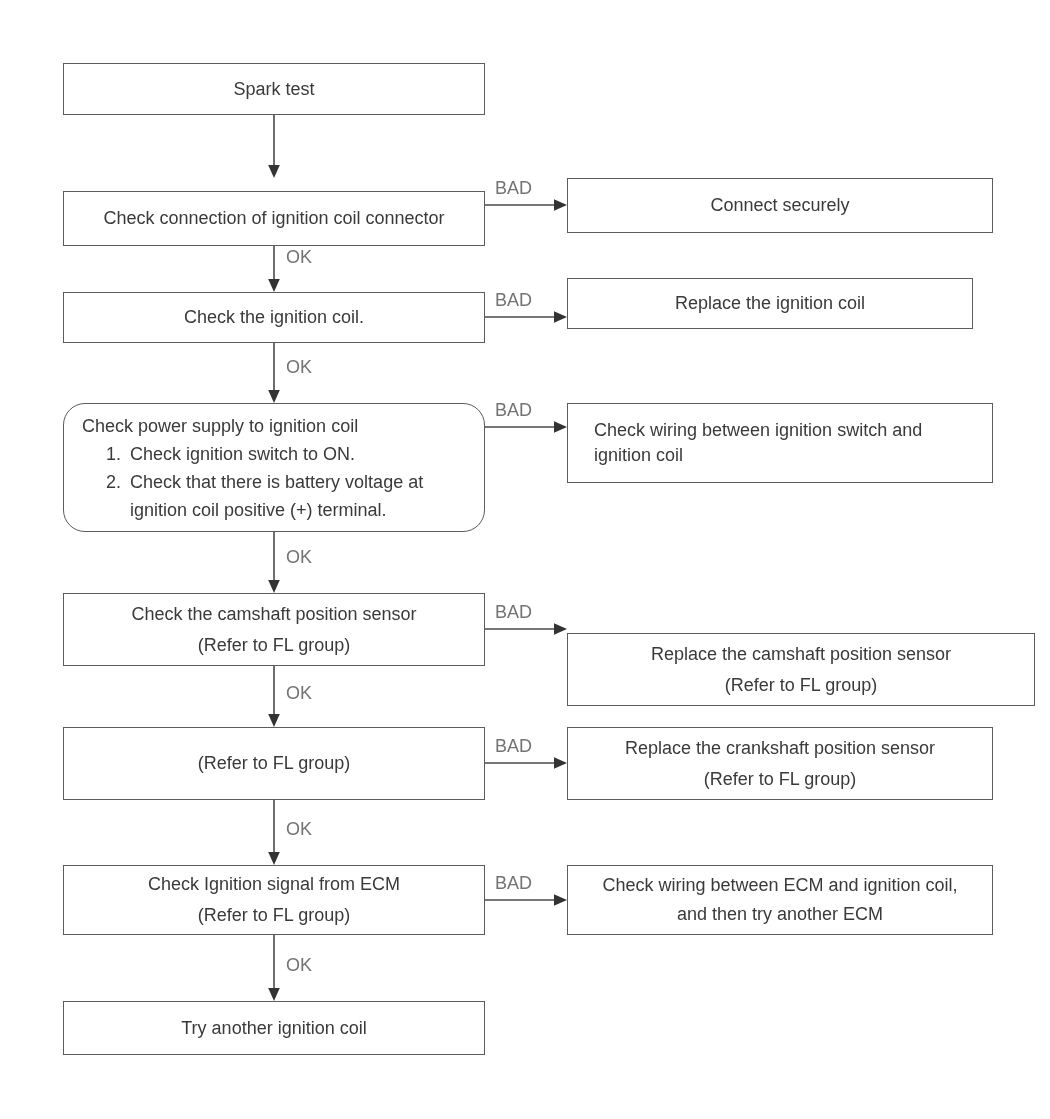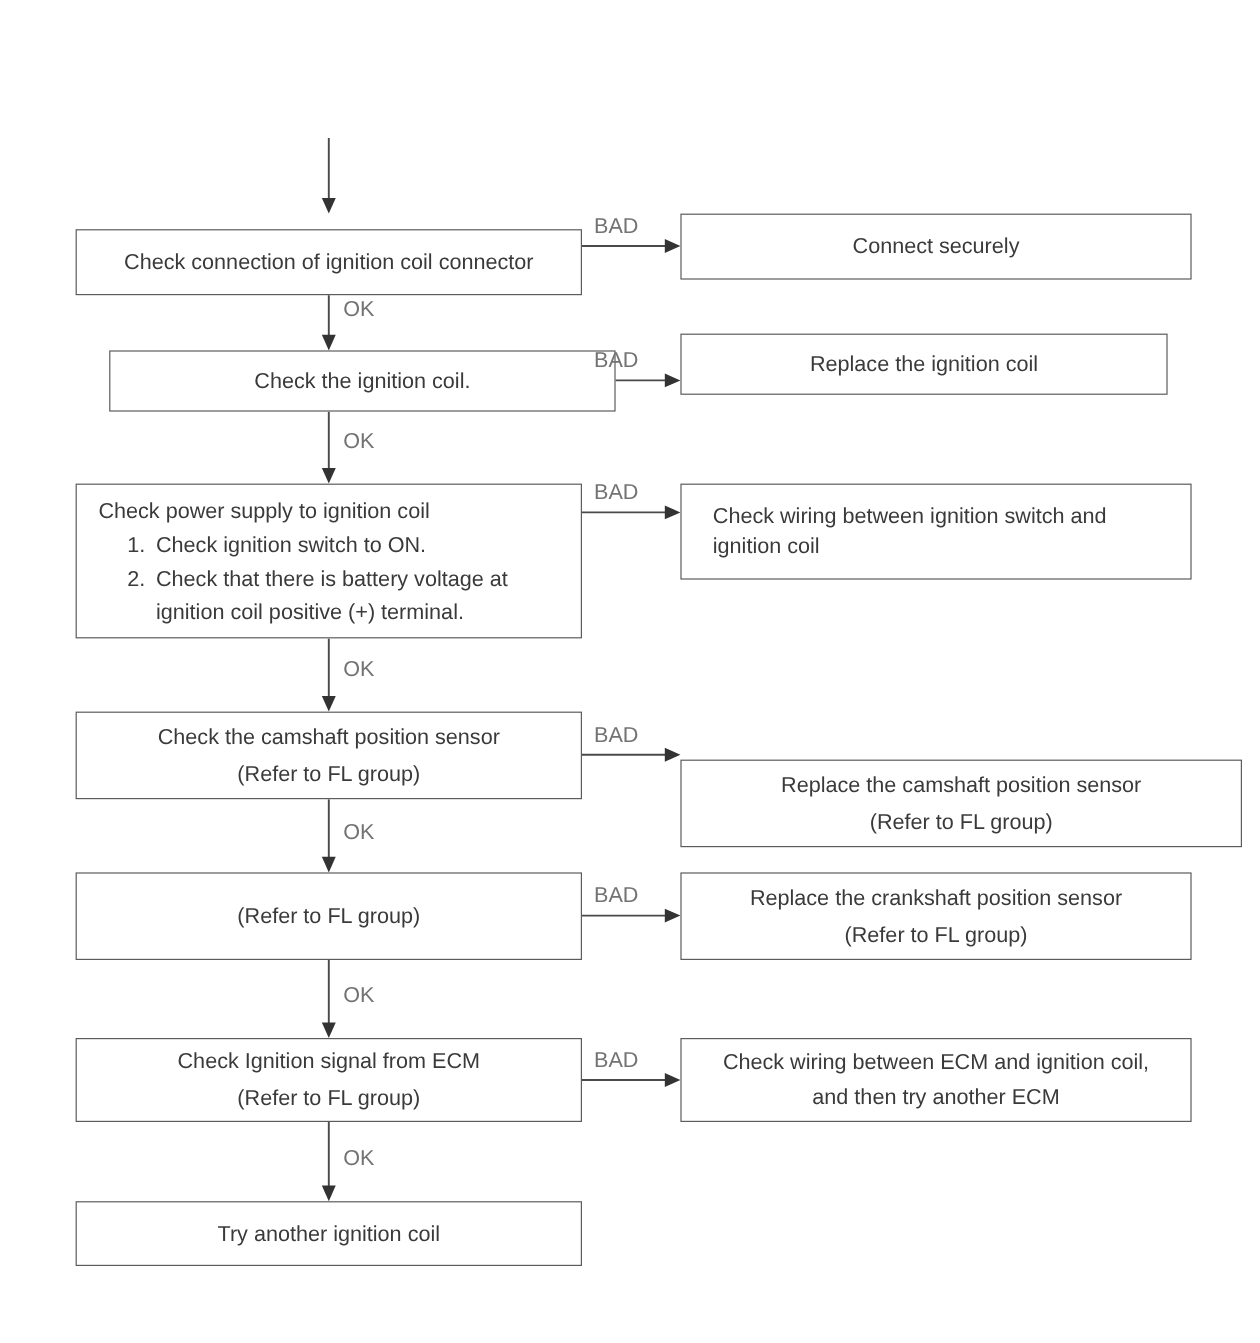--- a/index.html
+++ b/index.html
@@ -112,36 +112,39 @@
     <g>
       <line x1="485" y1="763" x2="556" y2="763"></line>
       <polygon points="567,763 554,757.2 554,768.8"></polygon>
     </g>
     <g>
       <line x1="485" y1="900" x2="556" y2="900"></line>
       <polygon points="567,900 554,894.2 554,905.8"></polygon>
     </g>
   </svg>
 
+  <div class="box" style="left:63px; top:63px; width:422px; height:52px;">
+    <span>Spark test</span>
+  </div>
 
   <div class="box" style="left:63px; top:191px; width:422px; height:55px;">
     <span>Check connection of ignition coil connector</span>
   </div>
   <div class="box" style="left:567px; top:178px; width:426px; height:55px;">
     <span>Connect securely</span>
   </div>
 
-  <div class="box" style="left:63px; top:292px; width:422px; height:51px;margin-left:28px;">
+  <div class="box" style="left:63px; top:292px; width:422px; height:51px;">
     <span>Check the ignition coil.</span>
   </div>
   <div class="box" style="left:567px; top:278px; width:406px; height:51px;">
     <span>Replace the ignition coil</span>
   </div>
 
-  <div class="box power" style="left:63px; top:403px; width:422px; height:129px;">
+  <div class="box power" style="left:63px; top:403px; width:422px; height:129px;border-radius:22px;">
     <div>Check power supply to ignition coil</div>
     <div class="p-item">
       <span class="p-num">1.</span>
       <span class="p-txt">Check ignition switch to ON.</span>
     </div>
     <div class="p-item">
       <span class="p-num">2.</span>
       <span class="p-txt">Check that there is battery voltage at ignition coil positive (+) terminal.</span>
     </div>
   </div>

